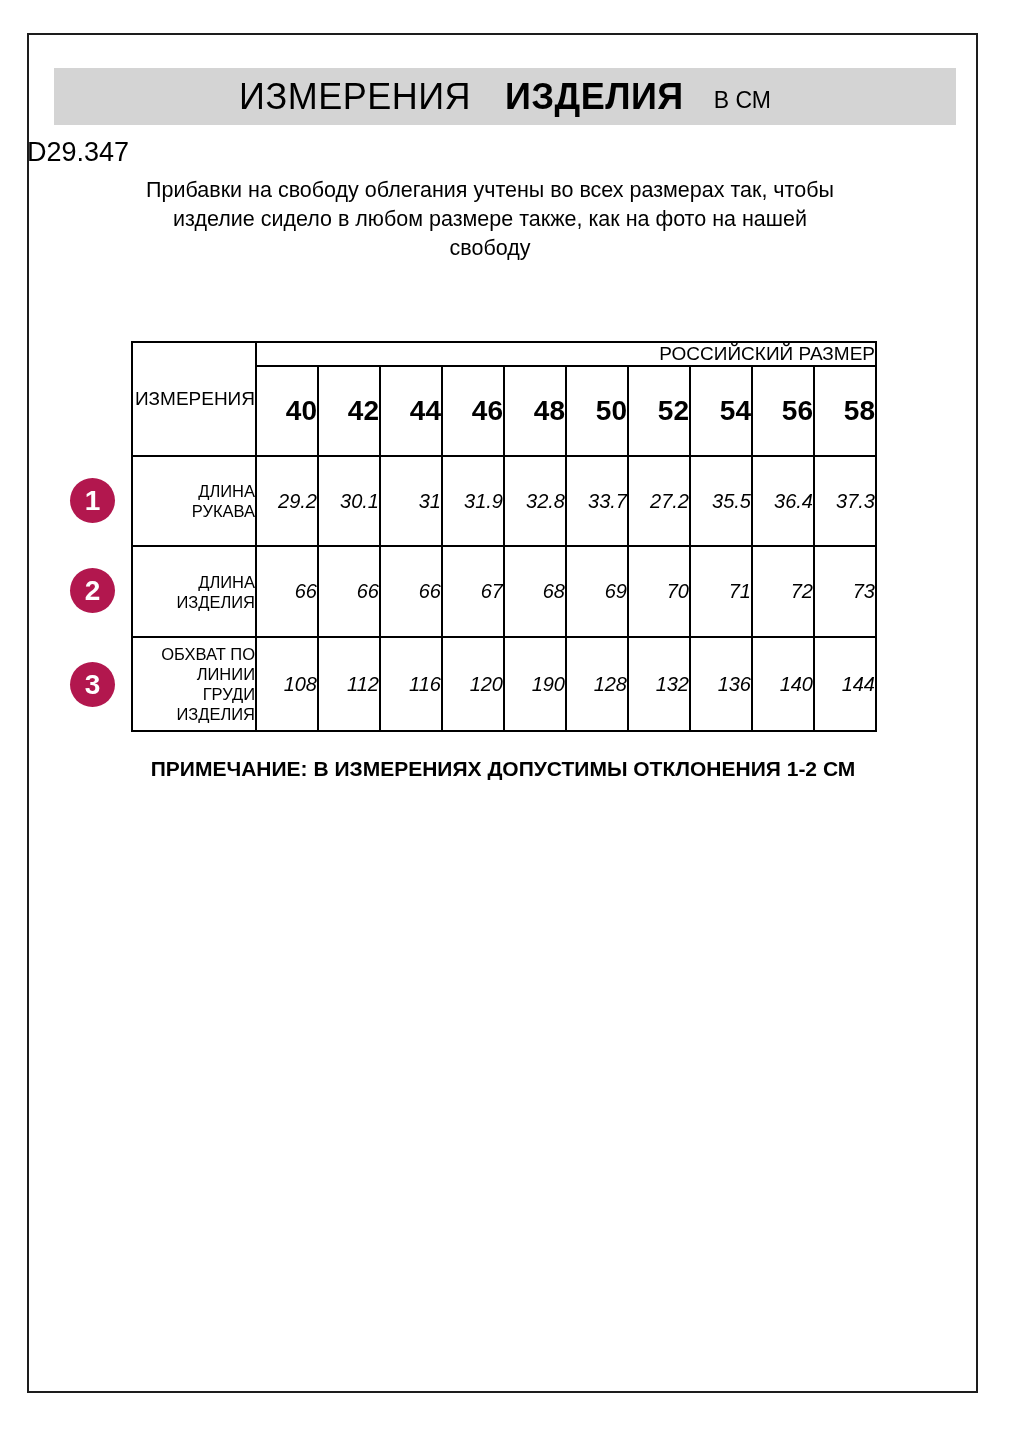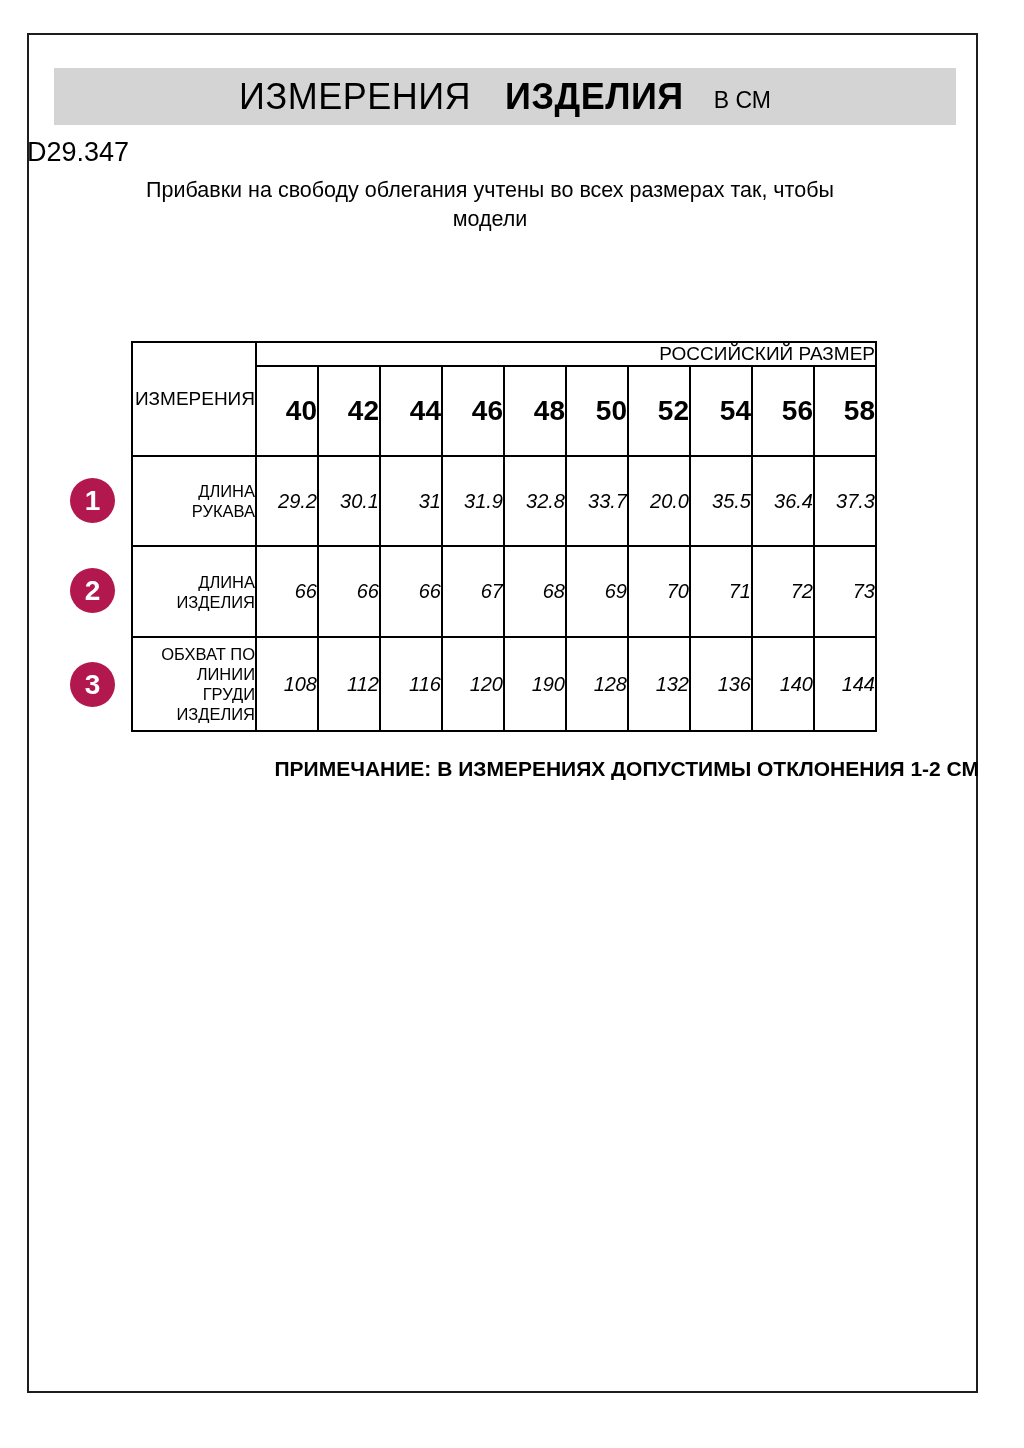--- a/index.html
+++ b/index.html
@@ -45,41 +45,42 @@
   .marker {
     position:absolute; left:70px; width:45px; height:45px; border-radius:50%;
     color:#ffffff; font-weight:bold; font-size:28px;
     display:flex; align-items:center; justify-content:center;
   }
   .marker-1 { top:478px; }
   .marker-2 { top:568px; }
   .marker-3 { top:662px; }
   .note {
     position:absolute; left:27px; top:757px; width:952px;
-    text-align:right; font-size:21px; font-weight:bold;
+    text-align:center; font-size:21px; font-weight:bold;
   }
 </style>
 </head>
 <body>
 
 <div class="sheet">
 
   <div class="page-border"></div>
 
   <div class="header-bar" style="background: rgb(212, 212, 212);">
     <span class="title-main">ИЗМЕРЕНИЯ</span>
     <span class="title-bold">ИЗДЕЛИЯ</span>
     <span class="title-units">В СМ</span>
   </div>
 
   <div class="product-code">D29.347</div>
 
   <div class="description">
     <div>Прибавки на свободу облегания учтены во всех размерах так, чтобы</div>
-    <div>модели</div>
+    <div>изделие сидело в любом размере также, как на фото на нашей</div>
+    <div>свободу</div>
   </div>
 
   <div class="marker marker-1" style="background: rgb(178, 23, 78);">1</div>
   <div class="marker marker-2" style="background: rgb(178, 23, 78);">2</div>
   <div class="marker marker-3" style="background: rgb(178, 23, 78);">3</div>
 
   <table class="size-table">
     <thead>
       <tr>
         <th rowspan="2" class="corner-cell">ИЗМЕРЕНИЯ</th>
@@ -103,21 +104,21 @@
           <th class="row-label">
             <div>ДЛИНА</div>
             <div>РУКАВА</div>
           </th>
           <td class="value-cell">29.2</td>
           <td class="value-cell">30.1</td>
           <td class="value-cell">31</td>
           <td class="value-cell">31.9</td>
           <td class="value-cell">32.8</td>
           <td class="value-cell">33.7</td>
-          <td class="value-cell">20.0</td>
+          <td class="value-cell">27.2</td>
           <td class="value-cell">35.5</td>
           <td class="value-cell">36.4</td>
           <td class="value-cell">37.3</td>
         </tr>
         <tr class="body-row-1">
           <th class="row-label">
             <div>ДЛИНА</div>
             <div>ИЗДЕЛИЯ</div>
           </th>
           <td class="value-cell">66</td>

